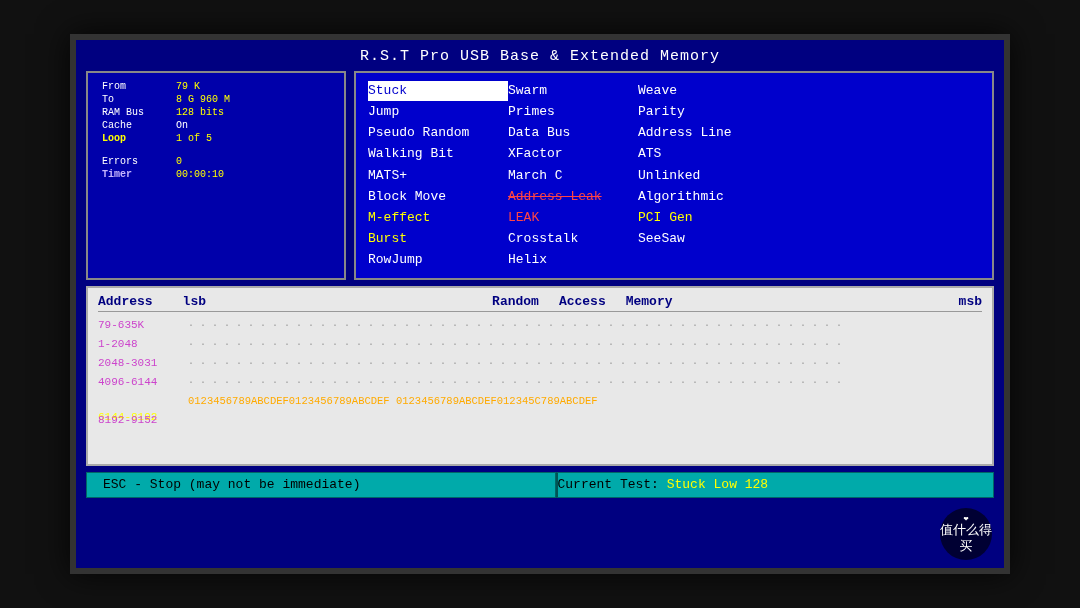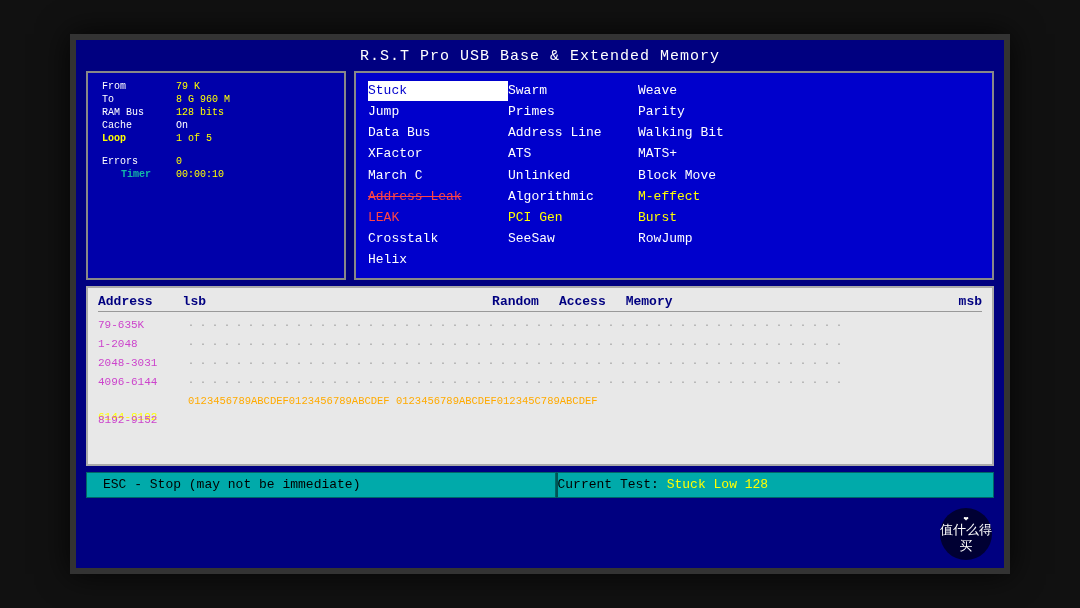--- a/index.html
+++ b/index.html
@@ -201,36 +201,37 @@
       <div class="row">
         <span class="label" style="color:#ffff00;font-weight:bold;">Loop</span>
         <span class="value">1 of 5</span>
       </div>
       <div class="spacer"></div>
       <div class="row">
         <span class="label">Errors</span>
         <span class="value">0</span>
       </div>
       <div class="row">
-        <span class="label" style="color:#14b8a6;font-weight:bold;text-align:center;">Timer</span>
+        <span class="label" style="color:#c4b5fd;font-weight:bold;">Timer</span>
         <span class="value">00:00:10</span>
       </div>
     </div>
 
     <div class="test-panel">
       <div class="test-grid">
 
         <div class="test-item selected">Stuck</div>
         <div class="test-item">Swarm</div>
         <div class="test-item">Weave</div>
 
         <div class="test-item">Jump</div>
         <div class="test-item">Primes</div>
         <div class="test-item">Parity</div>
 
+        <div class="test-item">Pseudo Random</div>
         <div class="test-item">Data Bus</div>
         <div class="test-item">Address Line</div>
 
         <div class="test-item">Walking Bit</div>
         <div class="test-item">XFactor</div>
         <div class="test-item">ATS</div>
 
         <div class="test-item">MATS+</div>
         <div class="test-item">March C</div>
         <div class="test-item">Unlinked</div>

